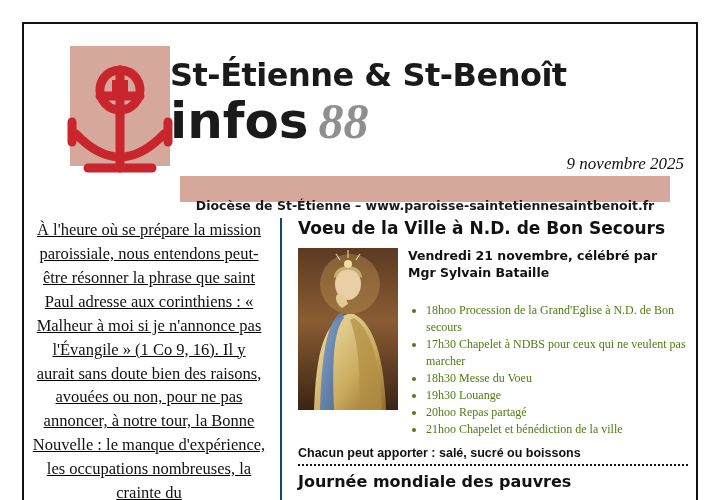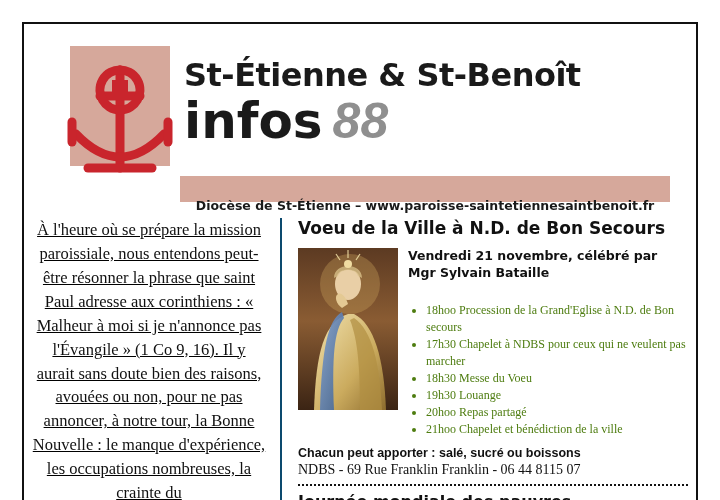--- a/index.html
+++ b/index.html
@@ -47,21 +47,20 @@
     position: relative;
     flex: none;
   }
   .logo-svg {
     position: absolute;
     left: -16px;
     top: 4px;
   }
   .masthead-right {
     flex: 1;
-    padding-left: 14px;
     position: relative;
   }
   .title-main {
     font-family: "DejaVu Sans", sans-serif;
     font-weight: bold;
     font-size: 32px;
     color: #1a1a1a;
     letter-spacing: -0.5px;
     margin-top: 22px;
     white-space: nowrap;
@@ -72,21 +71,21 @@
     margin-top: 2px;
   }
   .title-infos {
     font-family: "DejaVu Sans", sans-serif;
     font-weight: bold;
     font-size: 50px;
     color: #1a1a1a;
     line-height: 1;
   }
   .title-number {
-    font-family: Liberation Sans, sans-serif;
+    font-family: Liberation Serif, serif;
     font-weight: bold;
     font-style: italic;
     font-size: 50px;
     color: #8f8f8f;
     line-height: 1;
     margin-left: 10px;
   }
   .issue-date {
     font-family: "Liberation Serif", serif;
     font-style: italic;
@@ -230,20 +229,21 @@
         <rect x="58" y="30" width="16" height="16" fill="#c9252c"></rect>
       </svg>
     </div>
 
     <div class="masthead-right">
       <div class="title-main">St-Étienne &amp; St-Benoît</div>
       <div class="title-row2">
         <span class="title-infos">infos</span>
         <span class="title-number">88</span>
       </div>
+      <div class="issue-date">9 novembre 2025</div>
     </div>
   </div>
 
   <div class="banner">
     <span class="banner-text">Diocèse de St-Étienne – www.paroisse-saintetiennesaintbenoit.fr</span>
   </div>
 
   <div class="columns">
 
     <div class="col-left">
@@ -305,21 +305,20 @@
             <li>17h30 Chapelet à NDBS pour ceux qui ne veulent pas marcher</li>
             <li>18h30 Messe du Voeu</li>
             <li>19h30 Louange</li>
             <li>20hoo Repas partagé</li>
             <li>21hoo Chapelet et bénédiction de la ville</li>
           </ul>
         </div>
       </div>
 
       <p class="note-strong">Chacun peut apporter : salé, sucré ou boissons</p>
-      <p class="note-plain">NDBS - 69 Rue Franklin Franklin - 06 44 8115 07</p>
 
       <div class="dotted-rule"></div>
 
       <h3 class="section-title2">Journée mondiale des pauvres</h3>
 
     </div>
   </div>
 </div>
 
 </body></html>

